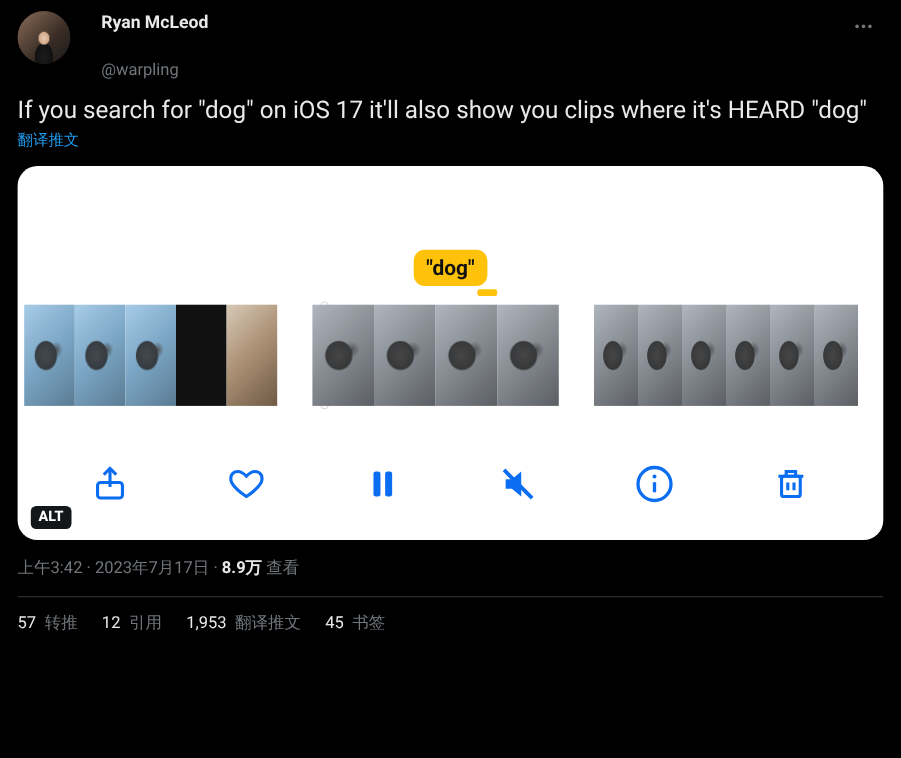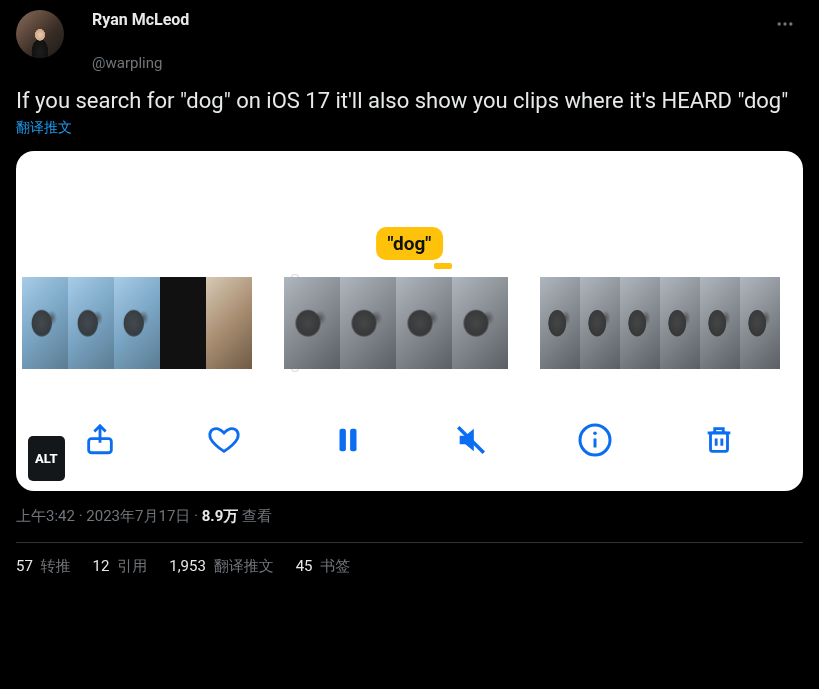--- a/index.html
+++ b/index.html
@@ -83,21 +83,21 @@
     display: flex; align-items: center; justify-content: space-around;
     padding: 0 22px;
   }
   .tool { width: 40px; height: 40px; display:flex; align-items:center; justify-content:center; cursor:pointer; }
   .tool svg { width: 34px; height: 34px; stroke: #0a6df2; fill: none; stroke-width: 2; }
   .tool.pause svg rect { fill:#0a6df2; stroke:none; }
   .tool.mute svg { stroke:none; }
   .tool.info svg{ width:36px; height:36px; }
   .alt-badge{
     position:absolute; left:12px; bottom:10px; background:#14171a; color:#fff;
-    font-size:13px; font-weight:800; padding:15px 7px; border-radius:5px;
+    font-size:13px; font-weight:800; padding:3px 7px; border-radius:5px;
   }
   .meta { color:#71767b; font-size:15px; margin-top:16px; }
   .meta .strong { color:#e7e9ea; font-weight:700; }
   .divider { border:none; border-top:1px solid #2f3336; margin:16px 0 0; }
   .stats { display:flex; gap:22px; color:#71767b; font-size:15px; margin-top:14px; }
   .stats .num { color:#e7e9ea; font-weight:400; margin-right:4px; }
   .stats span{ cursor:pointer; }
 </style>
 </head>
 <body>

